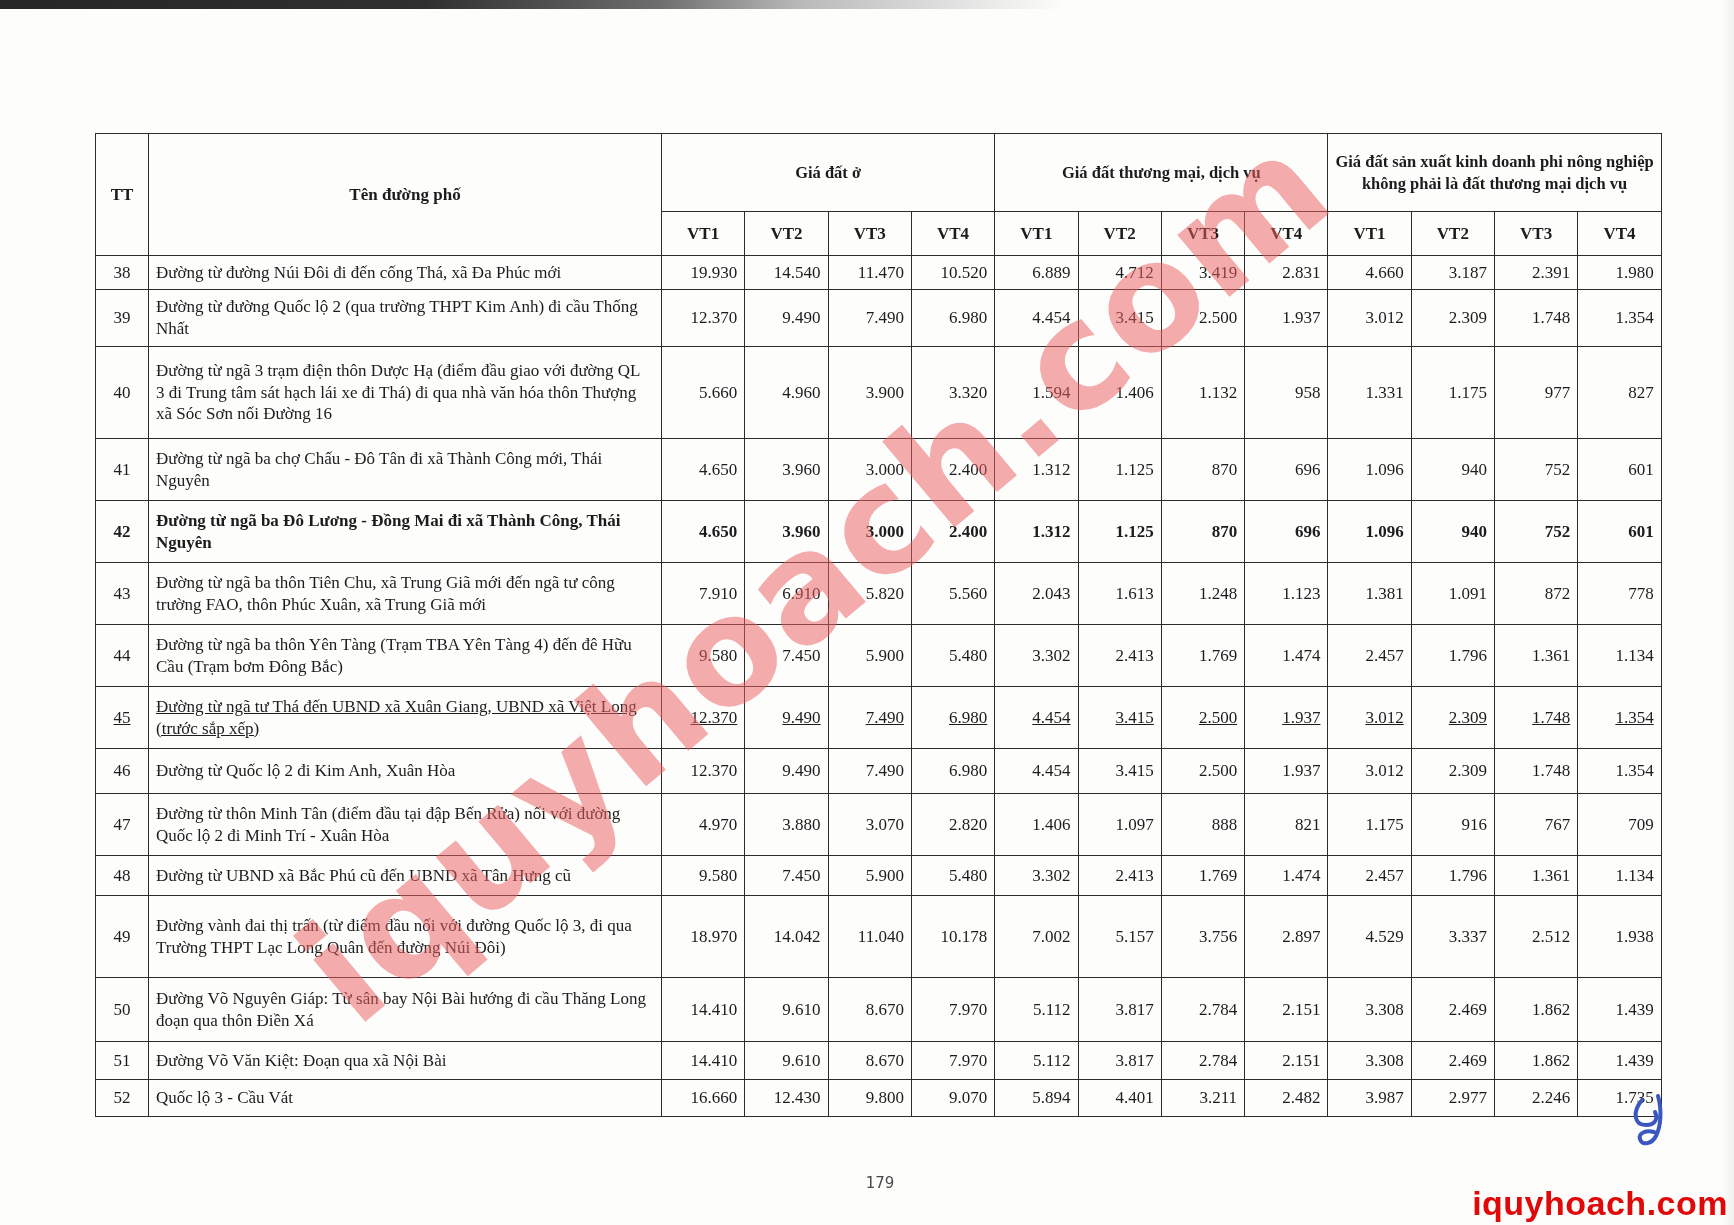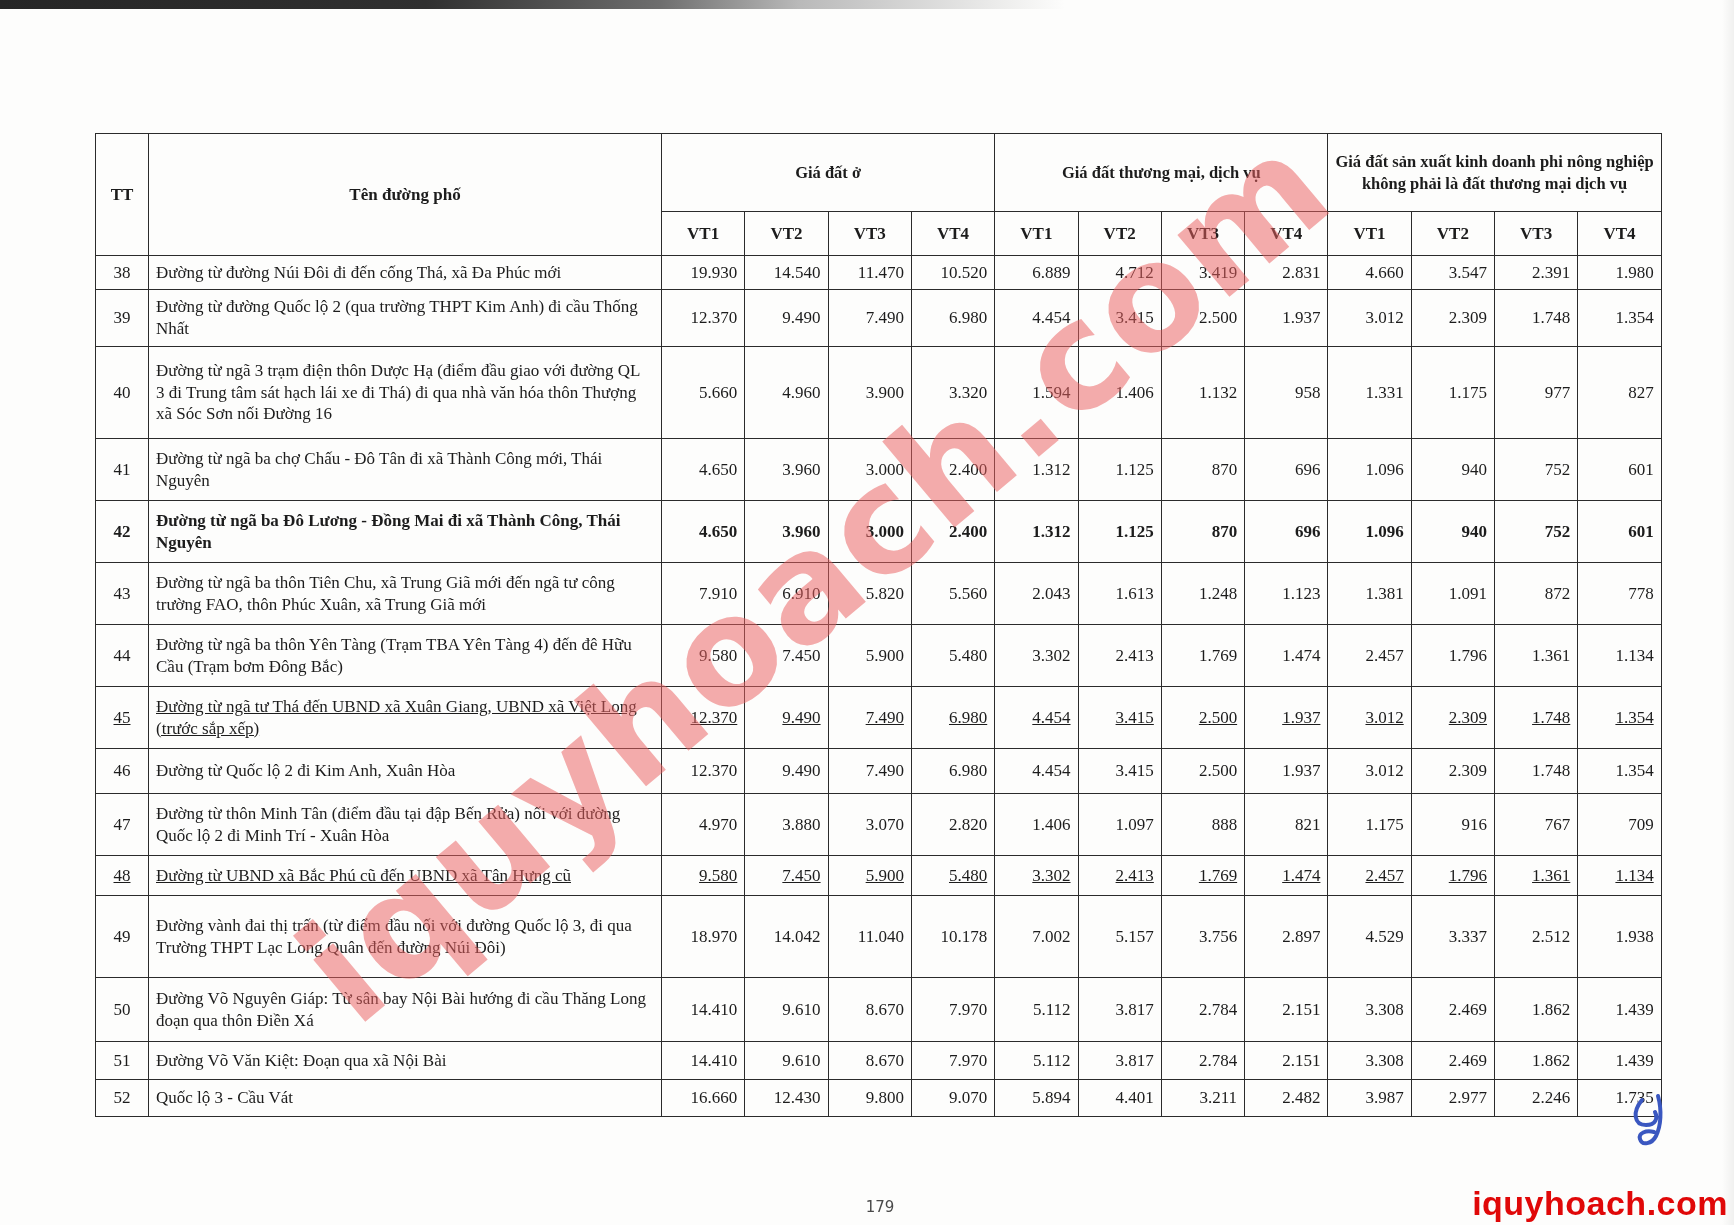--- a/index.html
+++ b/index.html
@@ -35,21 +35,21 @@
   .price-table td.num{text-align:right;padding-right:7px;}
   .watermark{
     position:absolute;left:815px;top:578px;
     transform:translate(-50%,-50%) rotate(-40deg);
     font-family:"DejaVu Sans", sans-serif;
     font-size:148px;font-weight:bold;letter-spacing:2px;
     color:rgba(234,96,96,0.52);
     white-space:nowrap;pointer-events:none;z-index:5;
   }
   .page-number{
-    position:absolute;left:780px;top:1198px;width:200px;
+    position:absolute;left:780px;top:1174px;width:200px;
     text-align:center;font-size:15px;color:#4a4a4a;
     font-family:"DejaVu Sans", sans-serif;
   }
   .site-logo{
     position:absolute;right:6px;bottom:2px;
     font-family:"Liberation Sans", sans-serif;
     font-size:34px;font-weight:bold;color:#e00808;
     letter-spacing:0.5px;
   }
   .pen-mark{position:absolute;left:1628px;top:1092px;z-index:6;}
@@ -95,21 +95,21 @@
         <td class="street">Đường từ đường Núi Đôi đi đến cống Thá, xã Đa Phúc mới</td>
         <td class="num">19.930</td>
         <td class="num">14.540</td>
         <td class="num">11.470</td>
         <td class="num">10.520</td>
         <td class="num">6.889</td>
         <td class="num">4.712</td>
         <td class="num">3.419</td>
         <td class="num">2.831</td>
         <td class="num">4.660</td>
-        <td class="num">3.547</td>
+        <td class="num">3.187</td>
         <td class="num">2.391</td>
         <td class="num">1.980</td>
       </tr>
       <tr style="height: 57px;">
         <td class="tt">39</td>
         <td class="street">Đường từ đường Quốc lộ 2 (qua trường THPT Kim Anh) đi cầu Thống Nhất</td>
         <td class="num">12.370</td>
         <td class="num">9.490</td>
         <td class="num">7.490</td>
         <td class="num">6.980</td>
@@ -243,21 +243,21 @@
         <td class="num">2.820</td>
         <td class="num">1.406</td>
         <td class="num">1.097</td>
         <td class="num">888</td>
         <td class="num">821</td>
         <td class="num">1.175</td>
         <td class="num">916</td>
         <td class="num">767</td>
         <td class="num">709</td>
       </tr>
-      <tr style="height: 40px; text-decoration: underline;">
+      <tr style="height: 40px;">
         <td class="tt">48</td>
         <td class="street">Đường từ UBND xã Bắc Phú cũ đến UBND xã Tân Hưng cũ</td>
         <td class="num">9.580</td>
         <td class="num">7.450</td>
         <td class="num">5.900</td>
         <td class="num">5.480</td>
         <td class="num">3.302</td>
         <td class="num">2.413</td>
         <td class="num">1.769</td>
         <td class="num">1.474</td>

